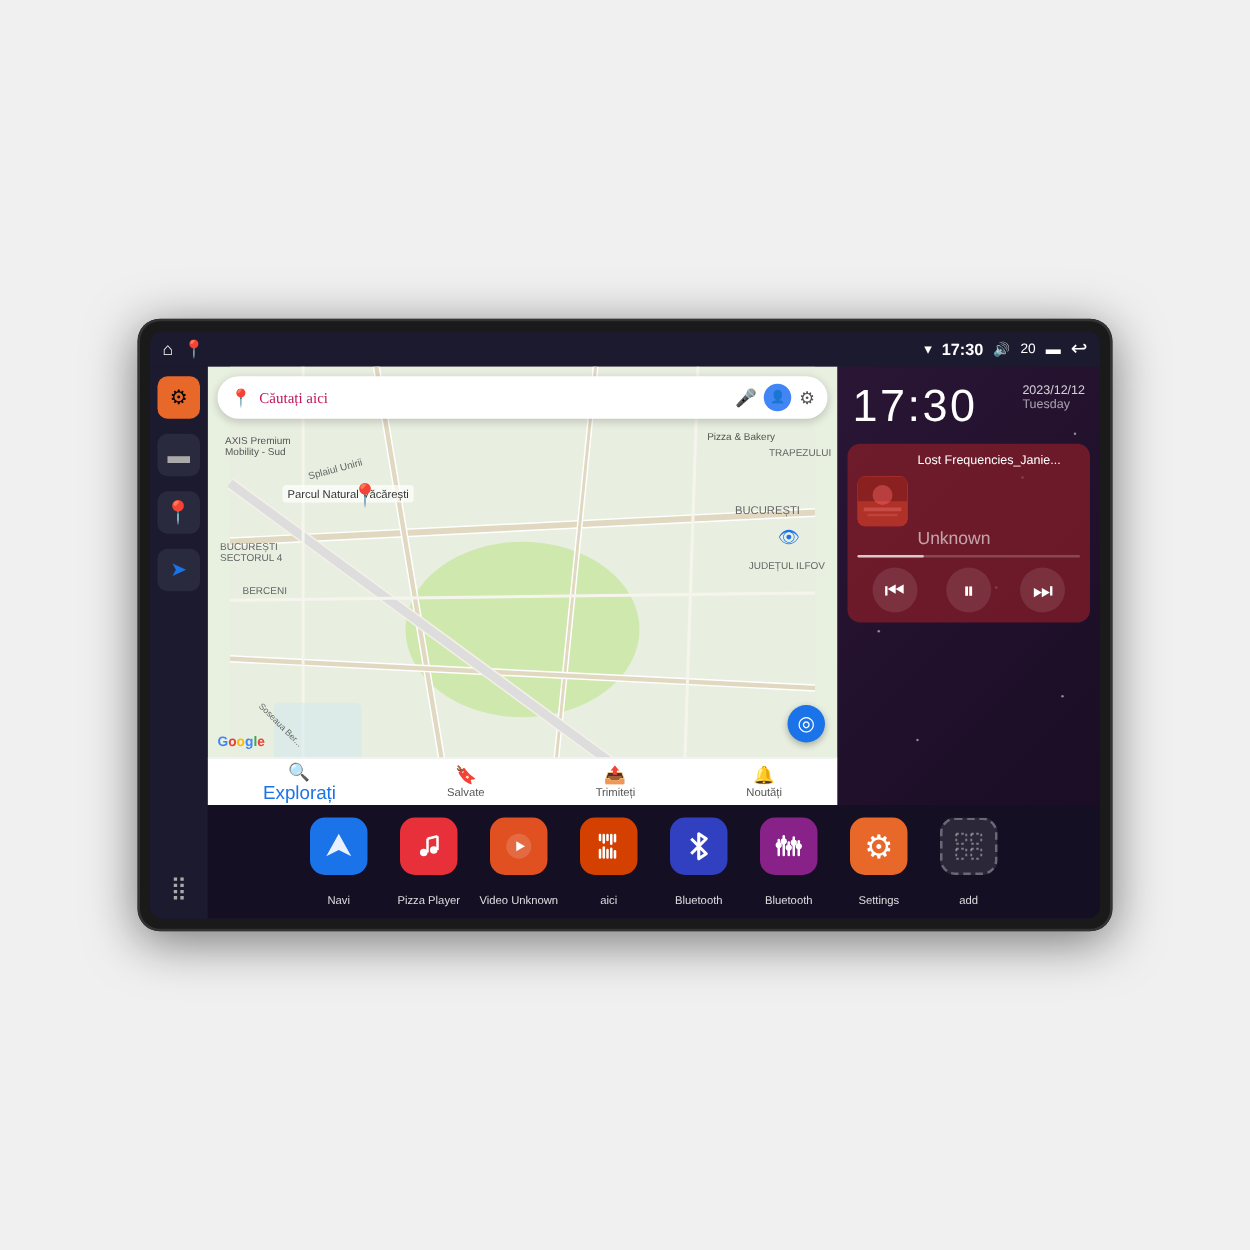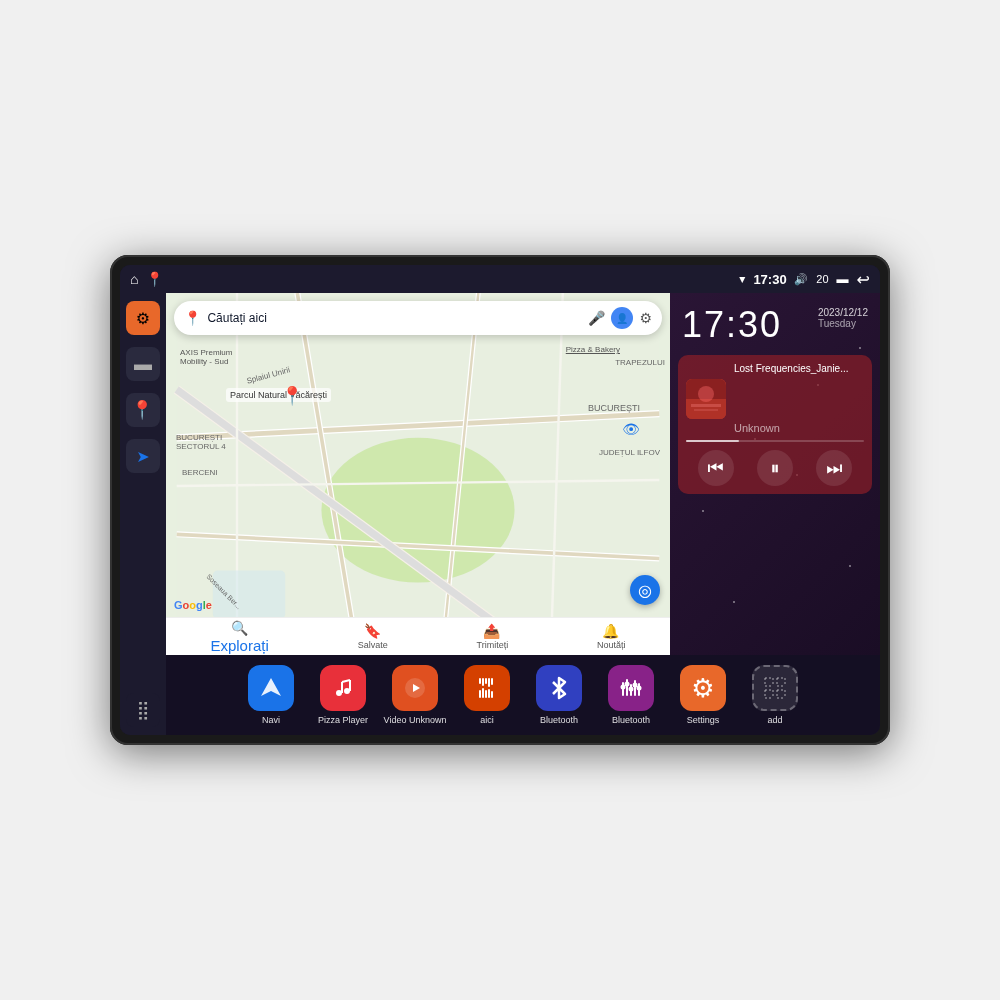--- a/index.html
+++ b/index.html
@@ -131,21 +131,21 @@
       height: 34px;
       background: white;
       border-radius: 20px;
       display: flex;
       align-items: center;
       padding: 0 10px;
       gap: 6px;
       box-shadow: 0 2px 8px rgba(0,0,0,0.2);
     }
     .map-search-icon { font-size: 14px; color: #e44336; }
-    .map-search-text { flex: 1; font-size: 12px; color: #0f172a; }
+    .map-search-text { flex: 1; font-size: 12px; color: #be185d; font-family: Liberation Serif, serif; }
     .map-search-mic { font-size: 14px; color: #555; }
     .map-search-avatar {
       width: 22px; height: 22px;
       border-radius: 50%;
       background: #4285f4;
       display: flex; align-items: center; justify-content: center;
       color: white; font-size: 10px;
     }
     .map-search-settings { font-size: 14px; color: #555; }
 
@@ -240,21 +240,21 @@
       font-size: 18px;
     }
     .music-text { flex: 1; min-width: 0; }
     .music-title {
       font-size: 10px;
       color: white;
       white-space: nowrap;
       overflow: hidden;
       text-overflow: ellipsis;
     }
-    .music-artist { font-size: 11px; color: rgba(255,255,255,0.6); margin-top: 48px; }
+    .music-artist { font-size: 14px; color: rgba(255,255,255,0.6); margin-top: 48px; }
 
     .music-progress {
       width: 100%;
       height: 2px;
       background: rgba(255,255,255,0.2);
       border-radius: 1px;
       margin-bottom: 8px;
     }
     .music-progress-fill {
       height: 100%;
@@ -305,20 +305,21 @@
       display: flex;
       align-items: center;
       justify-content: center;
       font-size: 22px;
     }
     .app-label {
       font-size: 9px;
       color: rgba(255,255,255,0.85);
       text-align: left;
       white-space: nowrap;
+      margin-top: 11px;
     }
 
     .app-navi { background: #1a73e8; }
     .app-music { background: #e8303a; }
     .app-video { background: #e05020; }
     .app-radio { background: #d44000; }
     .app-bluetooth { background: #3040c0; }
     .app-eq { background: #882288; }
     .app-settings { background: #e8682a; }
     .app-add { background: rgba(255,255,255,0.1); border: 2px dashed rgba(255,255,255,0.3); }
@@ -415,26 +416,26 @@
 
               <line x1="50" y1="0" x2="50" y2="300" stroke="#f5f5ee" stroke-width="2"></line>
               <line x1="0" y1="160" x2="400" y2="155" stroke="#f5f5ee" stroke-width="2"></line>
               <line x1="320" y1="0" x2="310" y2="300" stroke="#f5f5ee" stroke-width="2"></line>
 
               <rect x="30" y="230" width="60" height="40" fill="#d0e8f0" opacity="0.5" rx="4"></rect>
             </svg>
 
             
             <div style="position:absolute; top:55px; left:14px; font-size:8px; color:#555; font-weight:500;">AXIS Premium<br>Mobility - Sud</div>
-            <div style="position:absolute; top:52px; right:50px; font-size:8px; color:#555; font-weight:500;text-decoration:underline;">Pizza &amp; Bakery</div>
+            <div style="position:absolute; top:52px; right:50px; font-size:8px; color:#555; font-weight:500;">Pizza &amp; Bakery</div>
             <div style="position:absolute; top:95px; left:60px; font-size:9px; color:#333; font-weight:400; background:rgba(255,255,255,0.7); padding:2px 4px; border-radius:3px;">Parcul Natural Văcărești</div>
             <div style="position:absolute; top:110px; right:30px; font-size:9px; color:#666; font-weight:500;">BUCUREȘTI</div>
             <div style="position:absolute; top:155px; right:10px; font-size:8px; color:#666;">JUDEȚUL ILFOV</div>
             <div style="position:absolute; top:140px; left:10px; font-size:8px; color:#666;">BUCUREȘTI<br>SECTORUL 4</div>
-            <div style="position:absolute; top:175px; left:16px; font-size:8px; color:#666;">BERCENI</div>
+            <div style="position:absolute; top:175px; left:28px; font-size:8px; color:#666;">BERCENI</div>
             <div style="position:absolute; top:65px; right:5px; font-size:8px; color:#666;">TRAPEZULUI</div>
             <div style="position:absolute; top:78px; left:80px; font-size:8px; color:#666; transform:rotate(-15deg);">Splaiul Unirii</div>
 
             
             <div style="position:absolute; top:92px; left:115px; font-size:18px; color:#1a73e8;">📍</div>
             <div style="position:absolute; top:128px; right:30px; font-size:14px; color:#1a73e8;">👁</div>
 
             
             <div style="position:absolute; bottom:60px; left:35px; font-size:7px; color:#666; transform:rotate(45deg); white-space:nowrap;">Soseaua Ber...</div>
 

